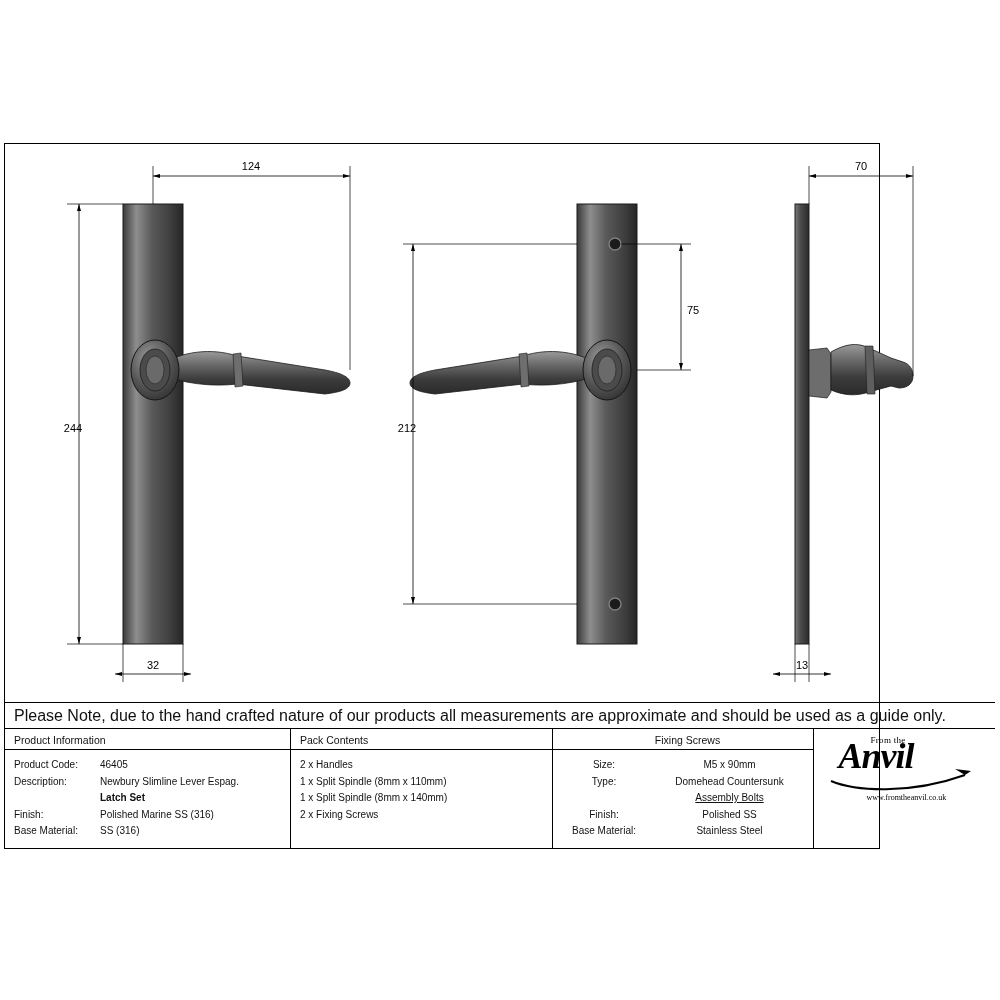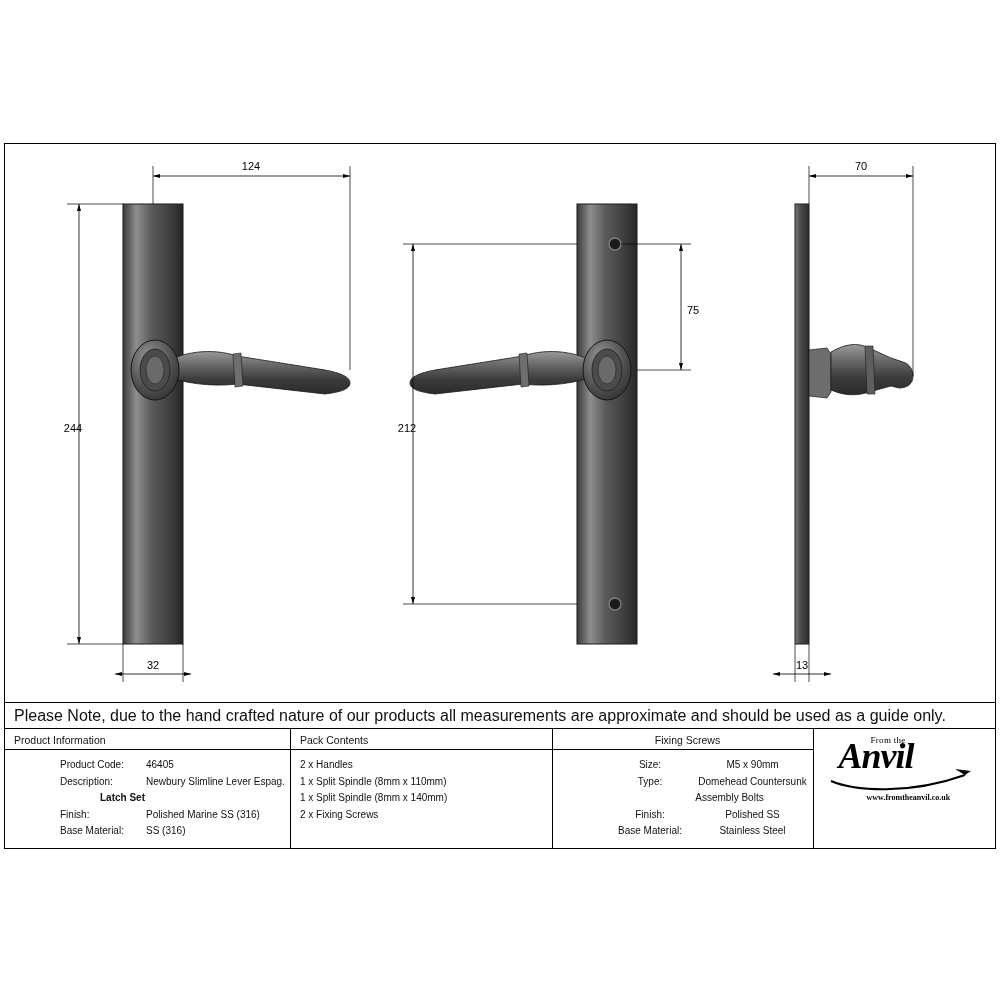--- a/index.html
+++ b/index.html
@@ -12,21 +12,21 @@
     height: 1000px;
     font-family: "Liberation Sans", sans-serif;
     color: #000000;
     position: relative;
     overflow: hidden;
   }
   .sheet {
     position: absolute;
     left: 4px;
     top: 143px;
-    width: 992px;
+    width: 876px;
     height: 706px;
     border: 1px solid #000;
     box-sizing: border-box;
   }
   .drawing-area {
     position: absolute;
     left: 0;
     top: 0;
     width: 990px;
     height: 559px;
@@ -83,36 +83,35 @@
     color: #111;
   }
   .col-body {
     padding: 7px 0 0 9px;
     font-size: 10px;
     line-height: 16.5px;
     color: #111;
   }
   .kv {
     display: flex;
-    margin-left: 46px;
   }
   .kv .k {
     width: 86px;
     flex: 0 0 86px;
   }
   .kv .v {
     flex: 1;
   }
   .kvf .k {
     width: 84px;
     flex: 0 0 84px;
   }
   .plain-line { display: block; }
   .indent { padding-left: 86px; font-weight: bold; }
-  .indent-f { padding-left: 84px; }
+  .indent-f { padding-left: 84px; text-decoration: underline; }
   .logo-box {
     position: absolute;
     left: 0;
     top: 0;
     width: 181px;
     height: 120px;
     display: flex;
     align-items: flex-start;
     justify-content: center;
   }
@@ -139,21 +138,20 @@
     font-family: "Liberation Serif", serif;
     font-weight: bold;
     letter-spacing: -1px;
   }
   .logo-url {
     position: absolute;
     left: 42px;
     top: 64px;
     font-size: 8px;
     font-family: "Liberation Serif", serif;
-    font-weight: bold;
   }
   .dim-text {
     font-size: 11px;
     font-family: "Liberation Sans", sans-serif;
     fill: #000;
   }
 </style>
 </head>
 <body>
 

